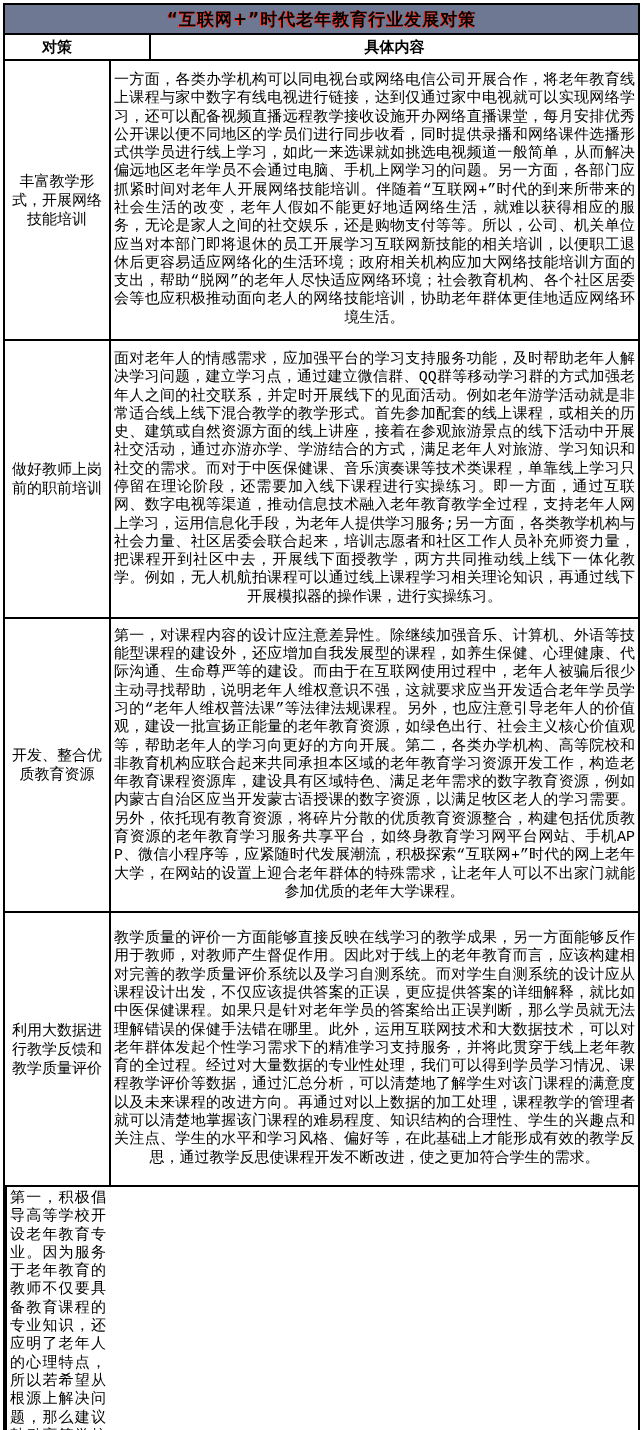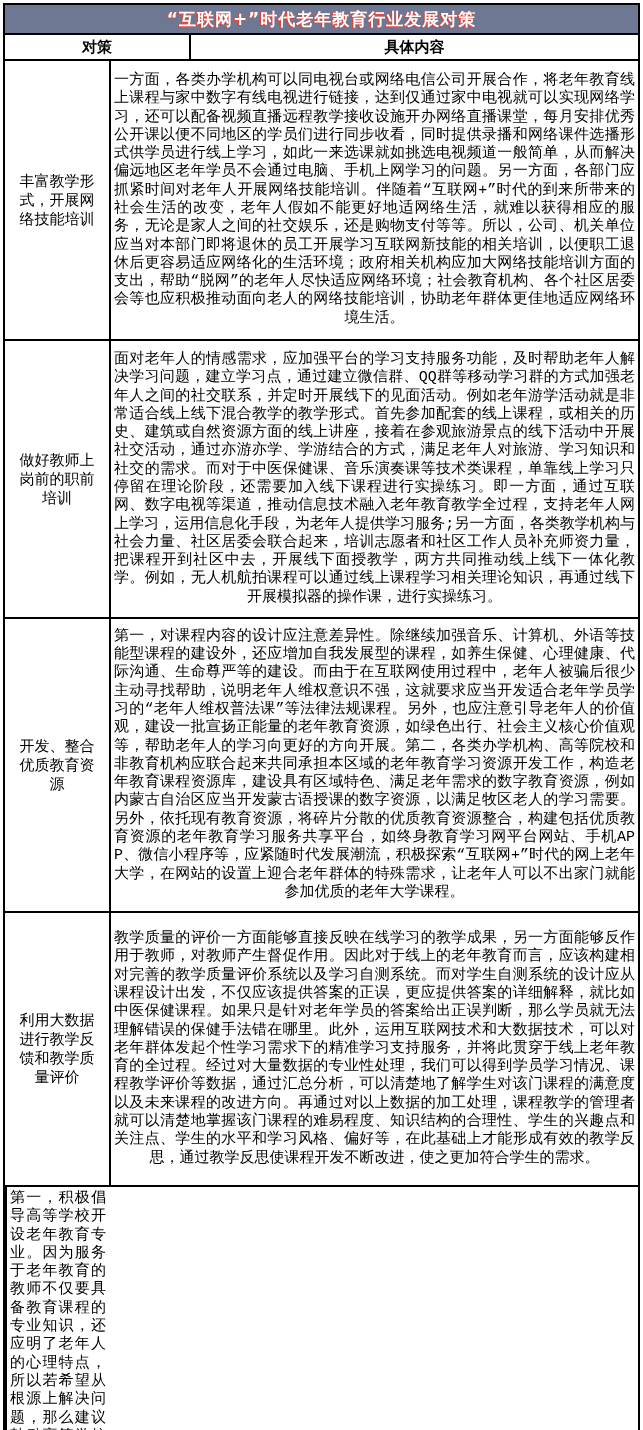--- a/index.html
+++ b/index.html
@@ -22,31 +22,30 @@
     background: #6e7893;
     border-bottom: 2px solid #000;
     display: flex;
     align-items: center;
     justify-content: center;
   }
   .title-bar .title-text {
     font-size: 17px;
     font-weight: bold;
     letter-spacing: 1px;
-    color: #ffffff;
+    color: #000000;
     text-shadow: -1.5px 1px 0 #e0443a, -1px 0 0 #e0443a;
     white-space: nowrap;
   }
   
   .head-row {
     display: grid;
     grid-template-columns: 104px 1fr;
     height: 26px;
     border-bottom: 2px solid #000;
-    padding-left: 40px;
   }
   .head-cell {
     display: flex;
     align-items: center;
     justify-content: center;
     font-size: 15px;
     font-weight: bold;
   }
   .head-cell.detail { border-left: 2px solid #000; margin-left: 40px; }
   
@@ -61,21 +60,21 @@
   .row.r3 { min-height: 294px; }
   .row.r4 { min-height: 274px; }
   .row.r5 { min-height: 235px; }
   .cell-strategy {
     display: flex;
     align-items: center;
     justify-content: center;
     text-align: center;
     font-size: 15px;
     line-height: 19px;
-    padding: 4px 14px;
+    padding: 4px 6px;
   }
   .cell-detail {
     border-left: 2px solid #000;
     display: flex;
     align-items: center;
     padding: 3px 3px;
     font-family: Liberation Mono, monospace;
   }
   .cell-detail p {
     width: 100%;

